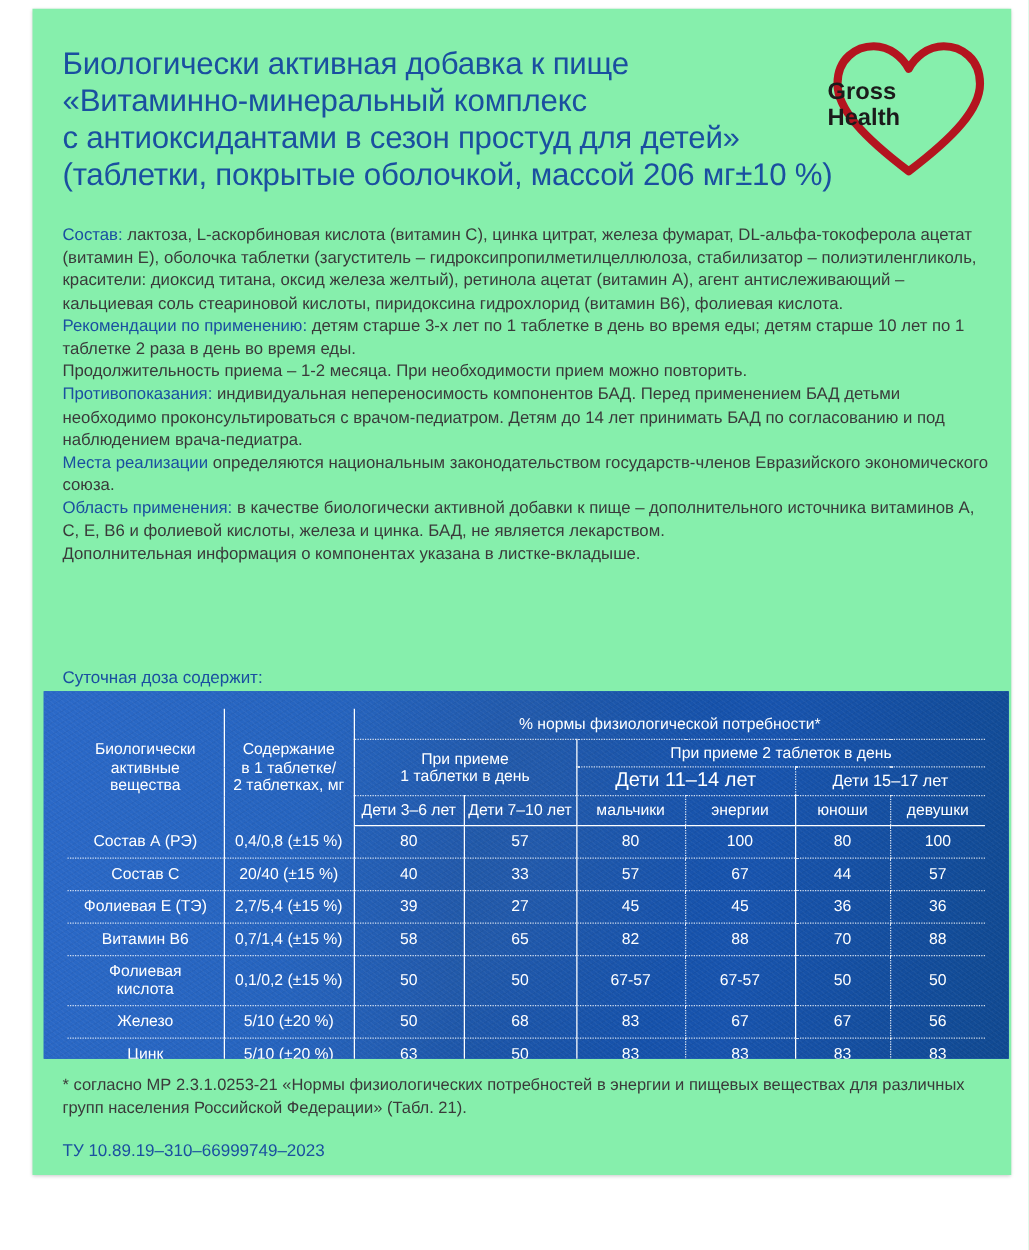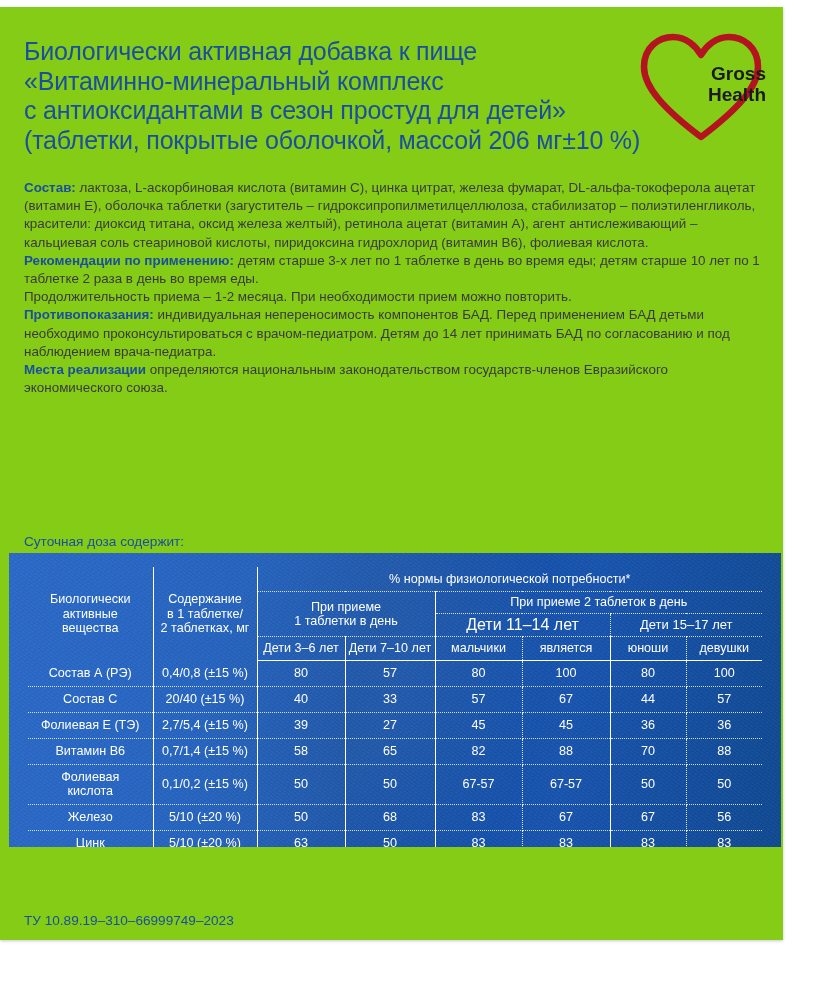--- a/index.html
+++ b/index.html
@@ -4,61 +4,61 @@
 <style>
   html,body{margin:0;padding:0;}
   body{
     width:823px;height:1000px;
     background:#ffffff;
     font-family:"Liberation Sans","DejaVu Sans",sans-serif;
     overflow:hidden;
   }
   .page{
     position:absolute;
-    left:0;top:7px;
+    left:26px;top:7px;
     width:783px;height:933px;
-    background:#84cc16;
+    background:#86efac;
     box-shadow:0 1px 3px rgba(0,0,0,0.22);
   }
   .inner{position:absolute;left:0;top:0;right:0;bottom:0;}
 
   
   .title{
     position:absolute;left:24px;top:30px;width:650px;
     color:#1a4fa0;
     font-size:25px;line-height:29.5px;
     letter-spacing:-0.2px;
     font-weight:400;
     white-space:pre-line;
   }
   .logo{
     position:absolute;left:636px;top:22px;width:130px;height:118px;
   }
   .logo svg{position:absolute;left:0;top:0;}
   .logo-text{
     position:absolute;left:0;top:34px;width:130px;
-    text-align:right;
+    text-align:left;
     color:#1b1b1b;
     font-weight:bold;
     font-size:19px;
     line-height:21px;
     white-space:pre-line;
     font-family:"Liberation Sans",sans-serif;
   }
 
   
   .copy{
     position:absolute;left:24px;top:172px;width:744px;
     color:#3a3a3a;
     font-size:13.4px;
     line-height:18.2px;
   }
   .copy p{margin:0 0 0 0;}
   .copy .blk{margin-bottom:0px;}
-  .lbl{color:#1a4fa0;font-weight:bold;}
+  .lbl{color:#1a4fa0;font-weight:normal;}
 
   .daily{
     position:absolute;left:24px;top:527px;
     color:#1a4fa0;font-size:13.6px;
   }
 
   
   .panel{
     position:absolute;left:9px;top:546px;width:772px;height:294px;
     background:#1558ba;
@@ -133,20 +133,22 @@
     <div class="logo-text">Gross
 Health</div>
   </div>
 
   <div class="copy">
     <p class="blk"><span class="lbl">Состав:</span><span> лактоза, L-аскорбиновая кислота (витамин С), цинка цитрат, железа фумарат, DL-альфа-токоферола ацетат (витамин Е), оболочка таблетки (загуститель – гидроксипропилметилцеллюлоза, стабилизатор – полиэтиленгликоль, красители: диоксид титана, оксид железа желтый), ретинола ацетат (витамин А), агент антислеживающий – кальциевая соль стеариновой кислоты, пиридоксина гидрохлорид (витамин В6), фолиевая кислота.</span></p>
     <p class="blk"><span class="lbl">Рекомендации по применению:</span><span>  детям старше 3-х лет по 1 таблетке в день во время еды; детям старше 10 лет по 1 таблетке 2 раза в день во время еды.</span></p>
     <p class="blk">Продолжительность приема – 1-2 месяца. При необходимости прием можно повторить.</p>
     <p class="blk"><span class="lbl">Противопоказания:</span><span> индивидуальная непереносимость компонентов БАД. Перед применением БАД детьми необходимо проконсультироваться с врачом-педиатром. Детям до 14 лет принимать БАД по согласованию и под наблюдением врача-педиатра.</span></p>
     <p class="blk"><span class="lbl">Места реализации</span><span> определяются национальным законодательством государств-членов Евразийского экономического союза.</span></p>
+    <p class="blk"><span class="lbl">Область применения:</span><span> в качестве биологически активной добавки к пище – дополнительного источника витаминов А, С, Е, В6 и фолиевой кислоты, железа и цинка. БАД, не является лекарством.</span></p>
+    <p class="blk">Дополнительная информация о компонентах указана в листке-вкладыше.</p>
   </div>
 
   <div class="daily">Суточная доза содержит:</div>
 
   <div class="panel">
     <div class="noise"></div>
     <table class="tbl">
       <colgroup>
         <col style="width:125px">
             <col style="width:104px">
@@ -173,21 +175,21 @@
           <td class="hcell-big bd-b-d" colspan="4" style="height:21px">При приеме 2 таблеток в день</td>
         </tr>
         <tr>
           <td class="hcell bd-r-d bd-b-d" colspan="2" style="height:22px;font-size:16px">Дети 11–14 лет</td>
           <td class="hcell bd-b-d" colspan="2" style="font-size:13px">Дети 15–17 лет</td>
         </tr>
         <tr>
           <td class="hcell bd-r bd-b" style="height:23px">Дети 3–6 лет</td>
           <td class="hcell bd-r bd-b">Дети 7–10 лет</td>
           <td class="hcell bd-r-d bd-b">мальчики</td>
-          <td class="hcell bd-r bd-b">является</td>
+          <td class="hcell bd-r bd-b">энергии</td>
           <td class="hcell bd-r-d bd-b">юноши</td>
           <td class="hcell bd-b">девушки</td>
         </tr>
       </thead>
       <tbody>
         <tr>
           <td class="rowcell bd-r bd-b-d" style="height:25px;white-space:pre-line">Состав А (РЭ)</td>
           <td class="valcell bd-r bd-b-d">0,4/0,8 (±15 %)</td>
           <td class="numcell bd-r bd-b-d">80</td>
           <td class="numcell bd-r bd-b-d">57</td>
@@ -254,19 +256,20 @@
           <td class="numcell bd-r">50</td>
           <td class="numcell bd-r-d">83</td>
           <td class="numcell bd-r">83</td>
           <td class="numcell bd-r-d">83</td>
           <td class="numcell">83</td>
         </tr>
       </tbody>
     </table>
   </div>
 
+  <div class="footnote">* согласно МР 2.3.1.0253-21 «Нормы физиологических потребностей в энергии и пищевых веществах для различных групп населения Российской Федерации» (Табл. 21).</div>
 
   <div class="reg">
     <div>ТУ 10.89.19–310–66999749–2023</div>
   </div>
 
  </div>
 </div>
 
 </body></html>

